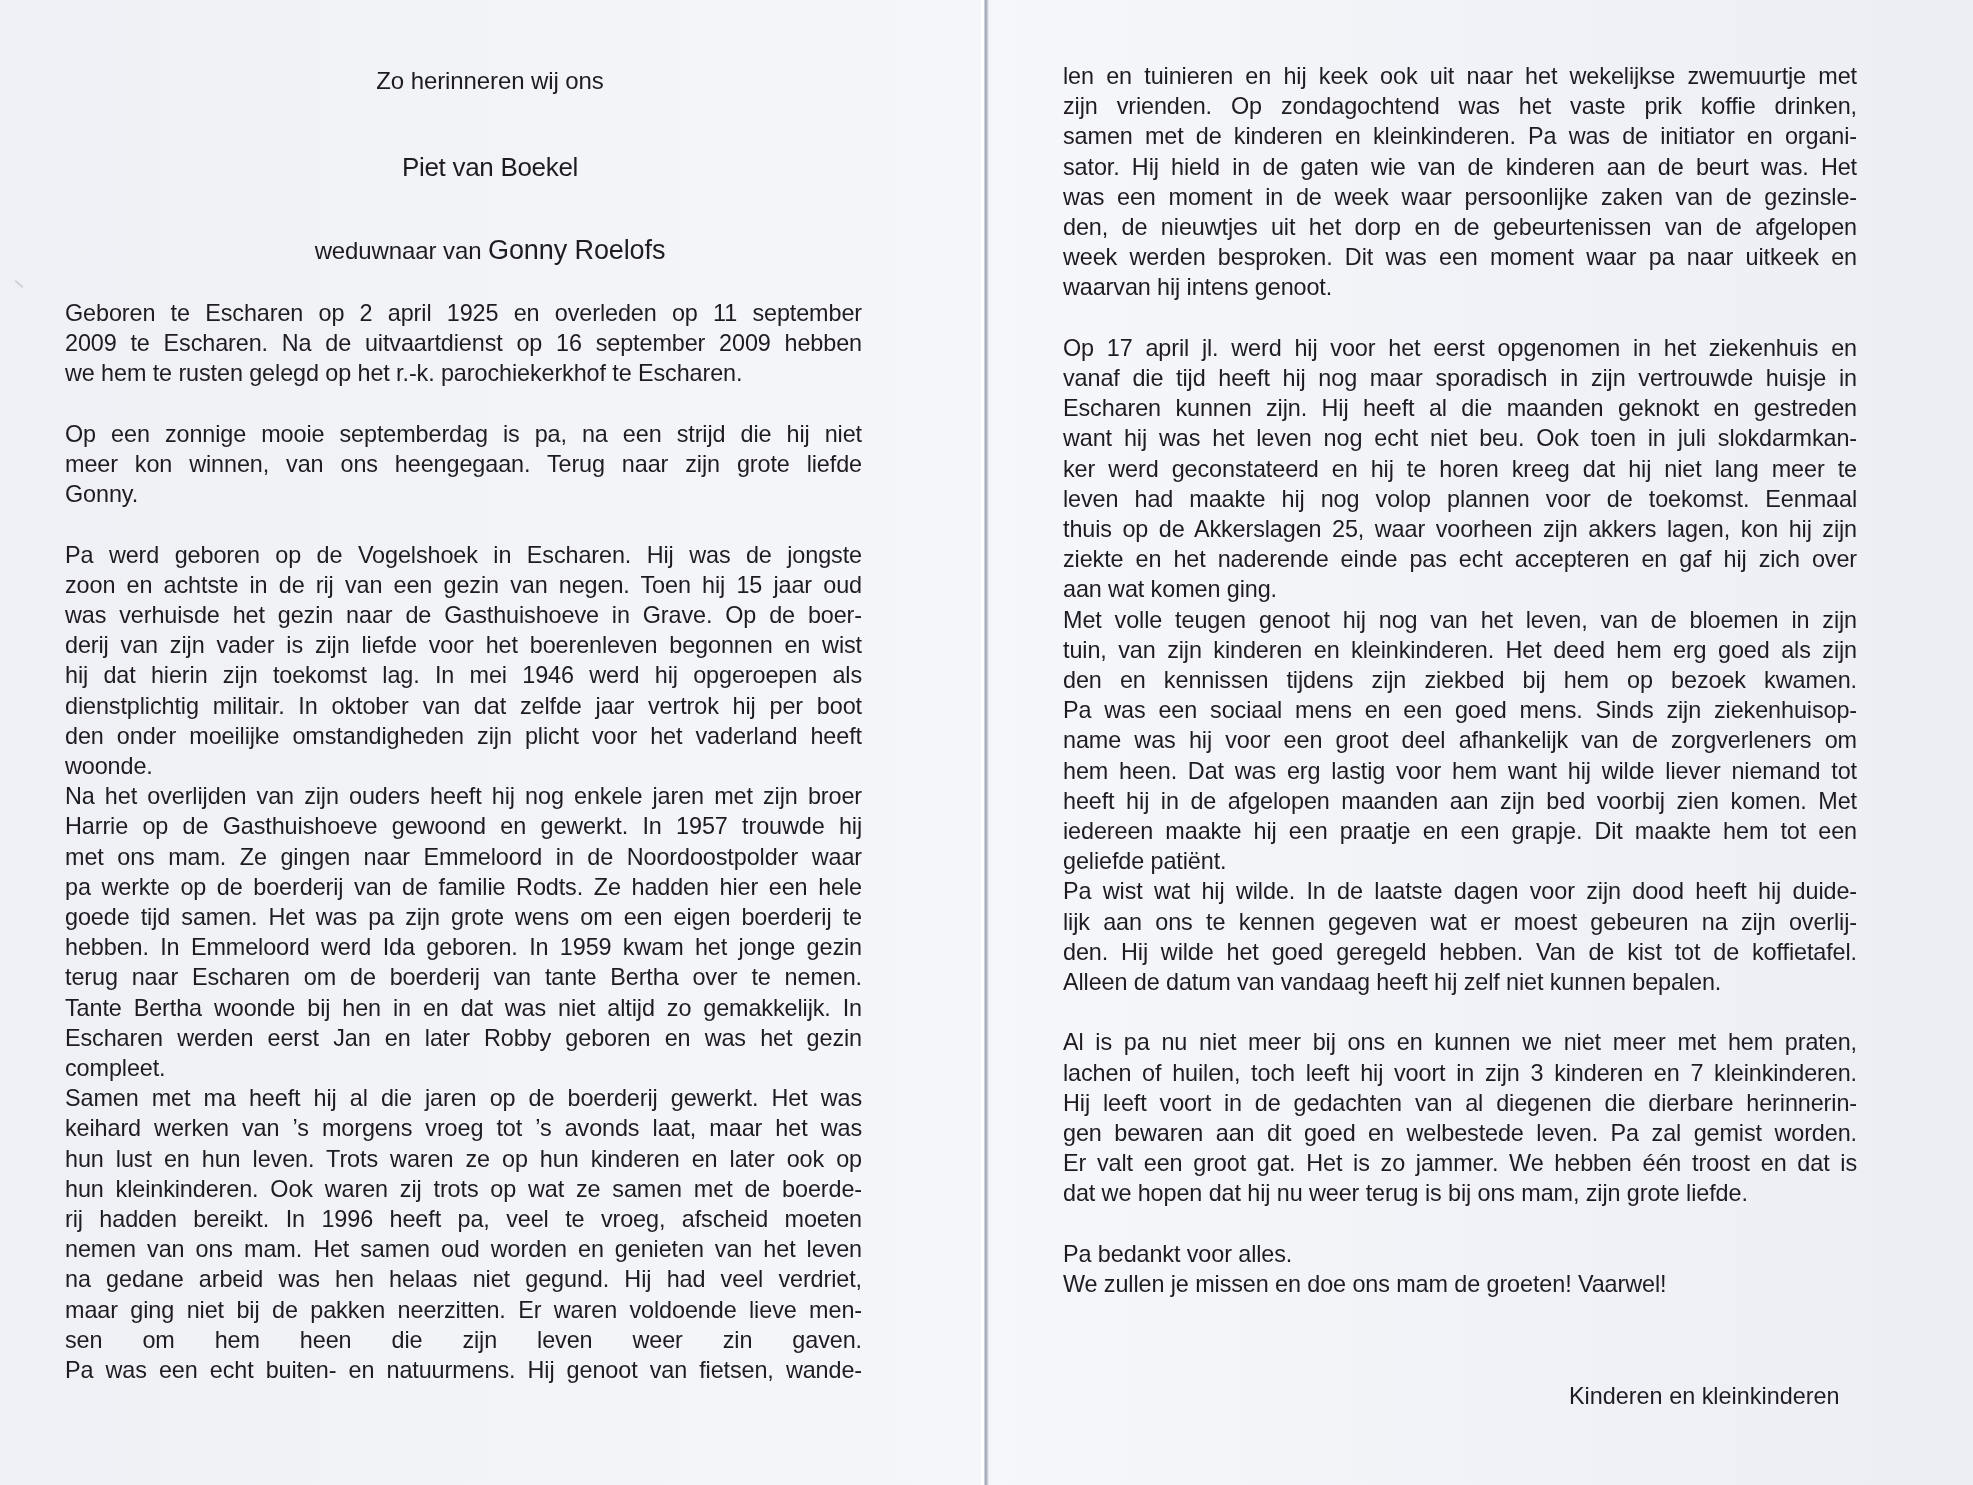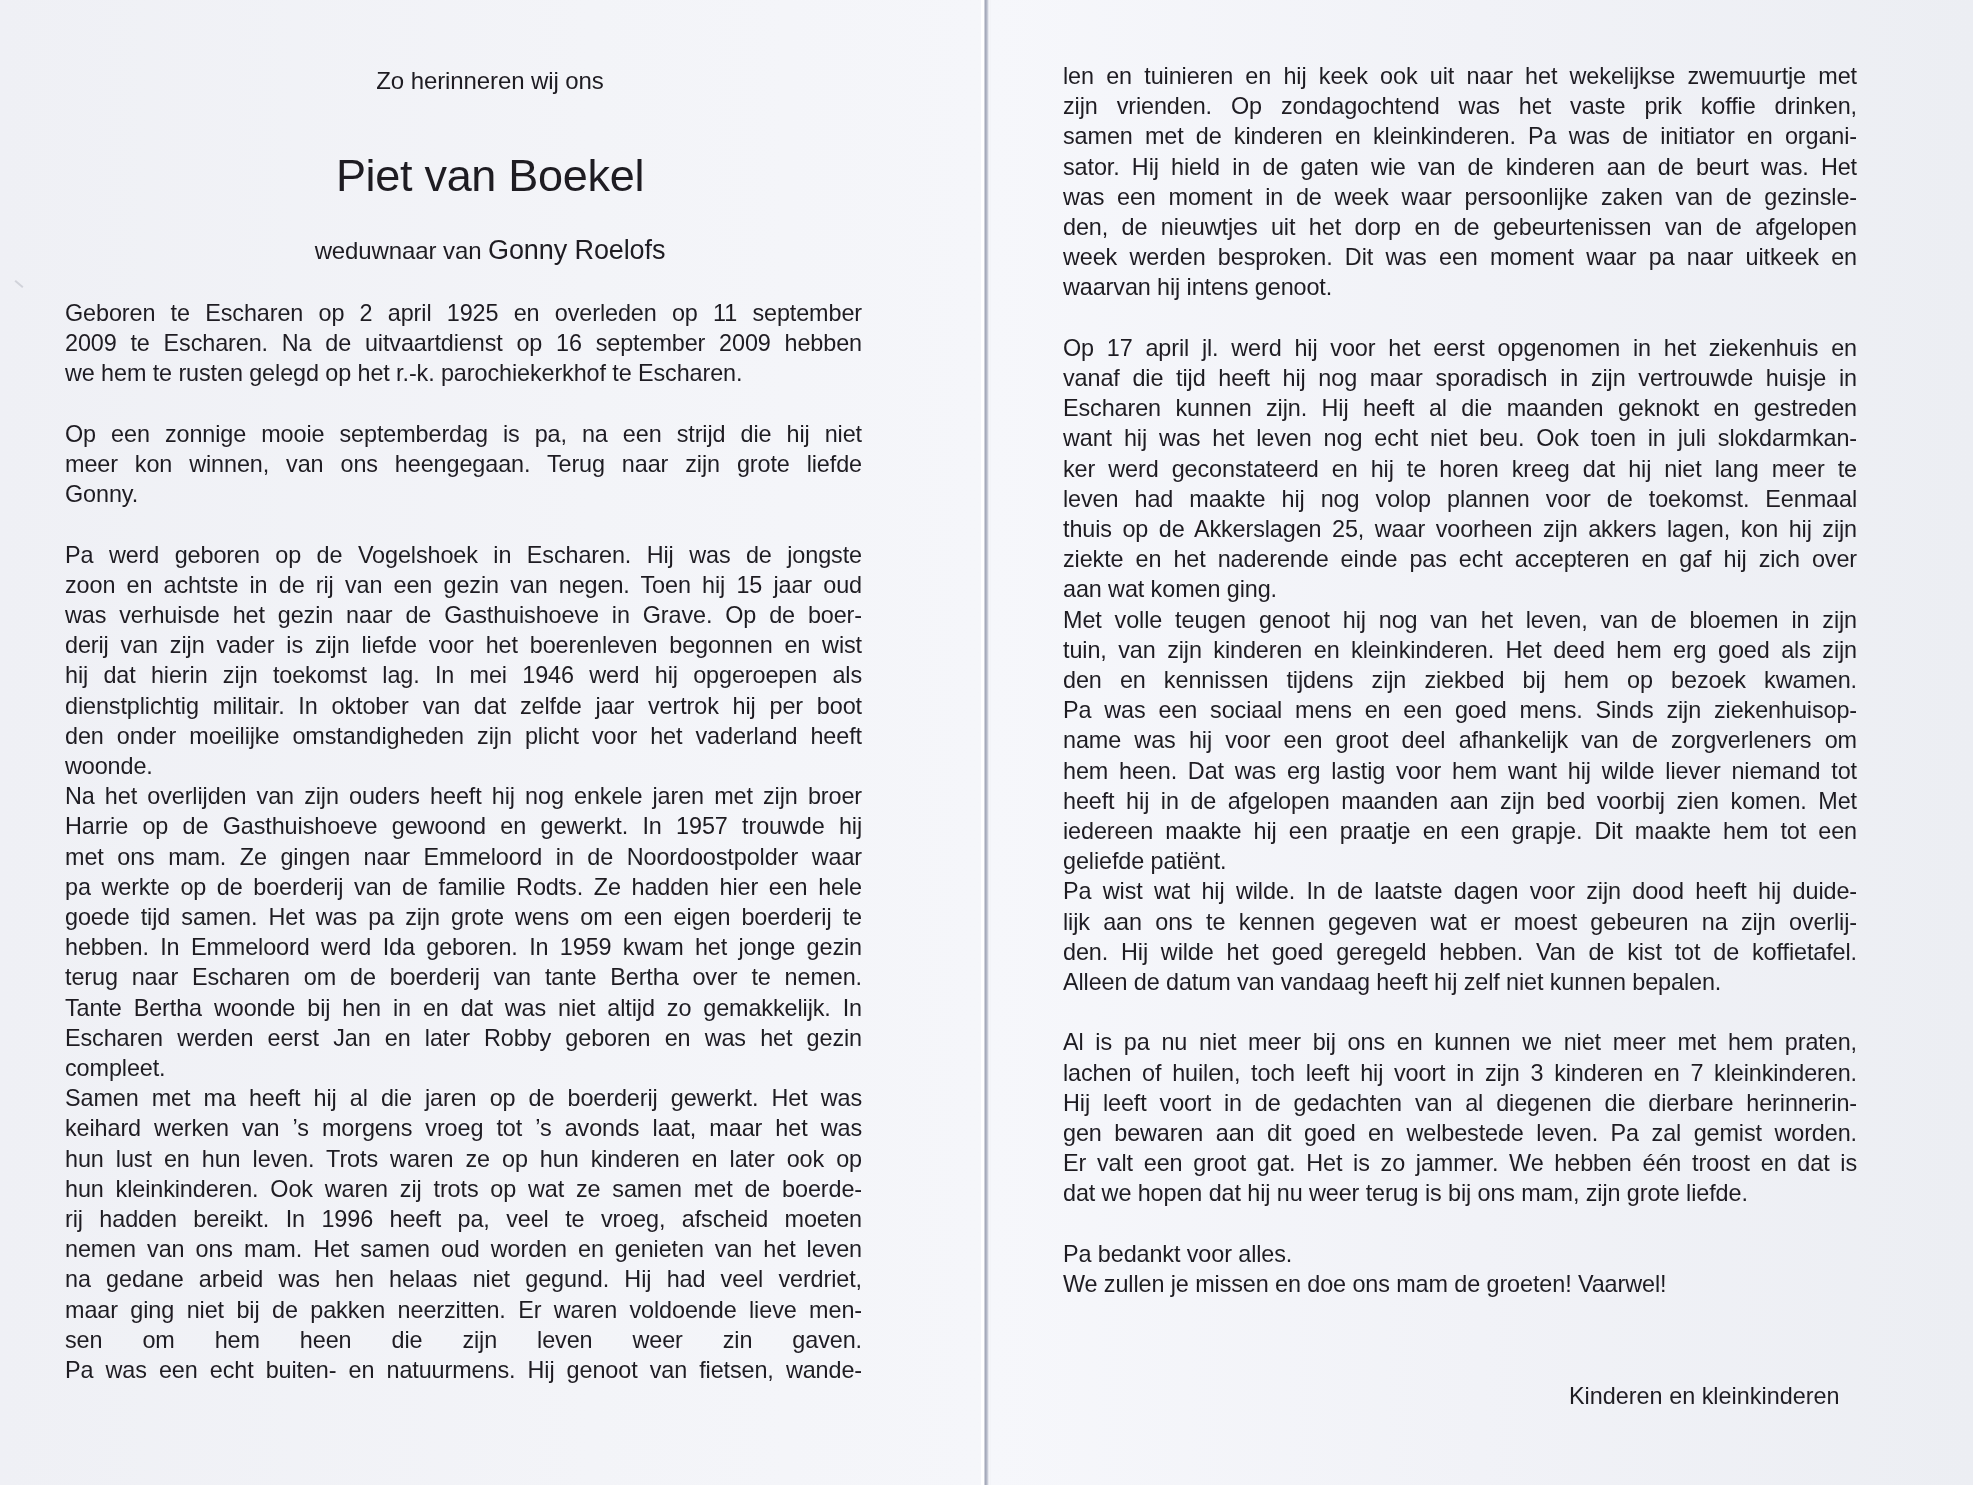--- a/index.html
+++ b/index.html
@@ -25,21 +25,21 @@
     font-size: 23.4px; line-height: 30.2px;
     text-align: justify;
     letter-spacing: -0.1px;
   }
   .col-left { left: 65px; width: 797px; }
   .col-right { left: 1063px; width: 794px; }
   .head {
     position: absolute; left: 0; width: 922px; text-align: center; margin-left: 29px;
   }
   .intro { top: 66px; font-size: 24px; }
-  .name { top: 161px; font-size: 45px; letter-spacing: -0.3px; }
+  .name { top: 152px; font-size: 26px; letter-spacing: -0.3px; }
   .widow { top: 235px; font-size: 24px; }
   .widow .spouse { font-size: 27px; }
   .line { display: block; text-align: justify; text-align-last: justify; }
   .line.last { text-align-last: left; }
   .gap { height: 30.2px; }
   .sign {
     position: absolute; top: 1383px; left: 1569px; font-size: 23.4px;
   }
   .scuff {
     position: absolute; left: 14px; top: 283px; width: 10px; height: 2px;

